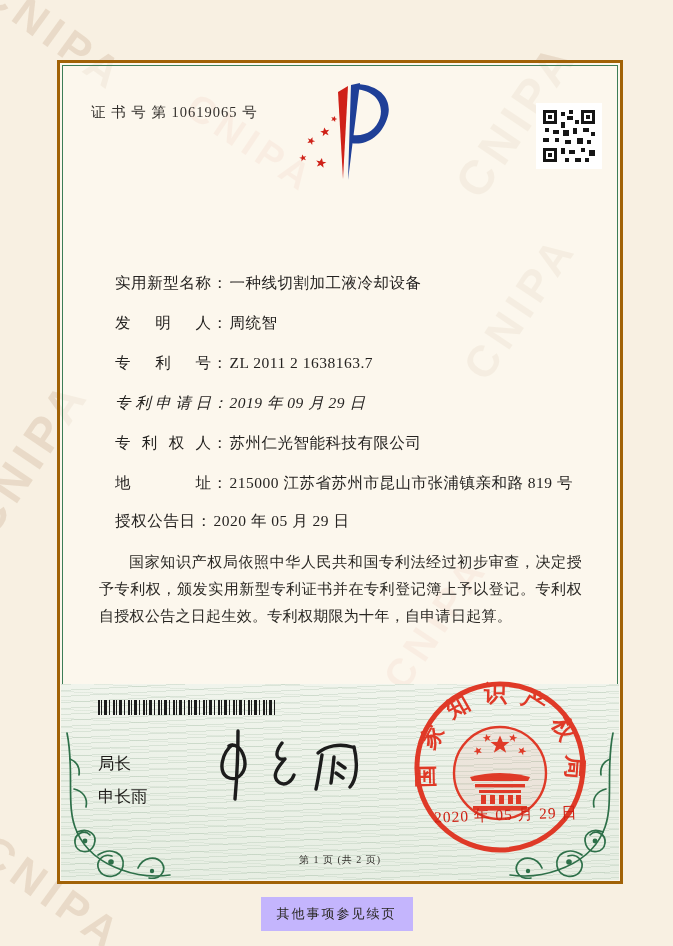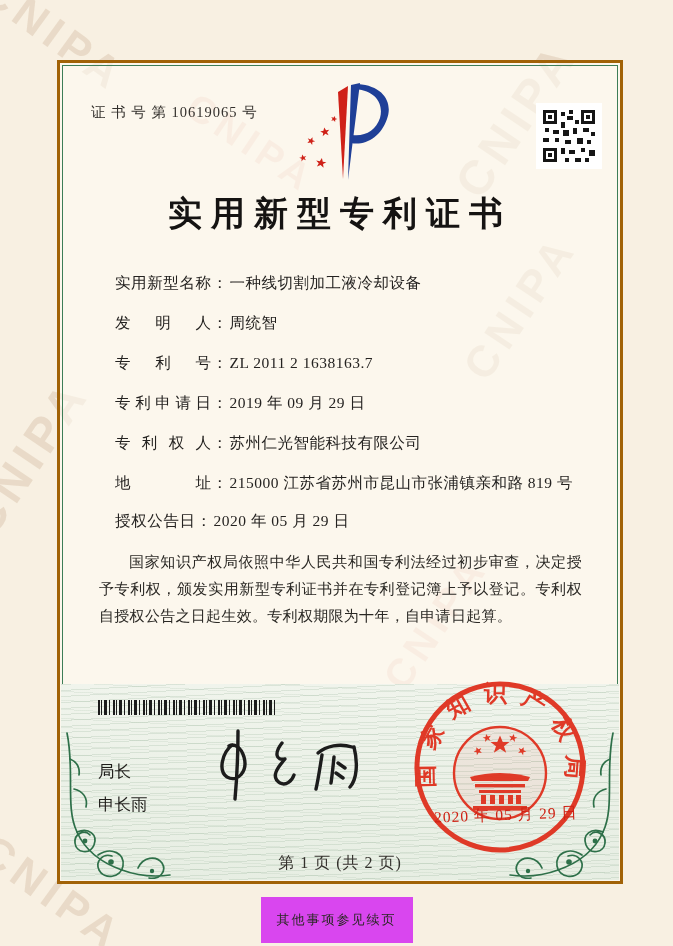--- a/index.html
+++ b/index.html
@@ -48,35 +48,35 @@
   
   .paras{position:absolute;left:31px;top:478px;width:499px;z-index:3;
          font-size:15px;line-height:1.8;color:#2a2824;text-align:justify;letter-spacing:.3px;}
   .paras p{margin:8px;text-indent:2em;}
   
   .barcode{
     position:absolute;left:38px;top:637px;width:178px;height:15px;z-index:3;
     background:
       repeating-linear-gradient(90deg,#1c1c1c 0 2px,rgba(0,0,0,0) 2px 3px,#1c1c1c 3px 4px,rgba(0,0,0,0) 4px 6px,#1c1c1c 6px 9px,rgba(0,0,0,0) 9px 11px,#1c1c1c 11px 12px,rgba(0,0,0,0) 12px 15px);
   }
-  .officer{position:absolute;left:38px;top:684px;z-index:3;font-size:16.5px;color:#1f1d1a;line-height:2.0;margin-top:8px;}
+  .officer{position:absolute;left:38px;top:684px;z-index:3;font-size:16.5px;color:#1f1d1a;line-height:2.0;}
   .signature{position:absolute;left:138px;top:662px;z-index:3;}
   .seal{position:absolute;left:352px;top:616px;z-index:4;}
   .seal-date{
     position:absolute;left:366px;top:742px;width:160px;z-index:5;text-align:center;
     color:#cf2315;font-size:15.5px;letter-spacing:1px;transform:rotate(-2deg);
   }
-  .page-ind{position:absolute;left:0;right:0;top:790px;text-align:center;z-index:3;font-size:16px;color:#33302c;letter-spacing:1px;font-family:Liberation Serif, serif;}
+  .page-ind{position:absolute;left:0;right:0;top:790px;text-align:center;z-index:3;font-size:10px;color:#33302c;letter-spacing:1px;font-family:Liberation Serif, serif;}
   .corner{position:absolute;bottom:2px;z-index:2;}
   .corner.left{left:2px;}
   .corner.right{right:2px;transform:scaleX(-1);}
   
   .footer-note{
     position:absolute;left:50%;top:897px;transform:translateX(-50%);z-index:3;
-    background:#d946ef;padding:14px 16px;font-size:13px;color:#2a2824;letter-spacing:2px;white-space:nowrap;
+    background:#c4b5fd;padding:8px 16px;font-size:13px;color:#2a2824;letter-spacing:2px;white-space:nowrap;
   }
   svg{display:block;}
   .defs-holder{position:absolute;width:0;height:0;overflow:hidden;}
 </style>
 </head>
 <body>
 
 <div class="defs-holder">
   <svg width="0" height="0">
     <defs>
@@ -152,33 +152,32 @@
             <rect x="5" y="43" width="8" height="8"></rect>
           </g>
         <g fill="#151515">
             <rect x="7" y="7" width="4" height="4"></rect>
             <rect x="45" y="7" width="4" height="4"></rect>
             <rect x="7" y="45" width="4" height="4"></rect>
           </g>
       </svg>
     </div>
 
-    <div class="title">实用新型专利证书</div>
 
     <div class="fields">
       <div class="frow" style="top:0;">
         <span class="flabel">实用新型名称</span><span class="fcolon">：</span><span class="fvalue">一种线切割加工液冷却设备</span>
       </div>
       <div class="frow" style="top:40px;">
         <span class="flabel">发明人</span><span class="fcolon">：</span><span class="fvalue">周统智</span>
       </div>
       <div class="frow" style="top:80px;">
         <span class="flabel">专利号</span><span class="fcolon">：</span><span class="fvalue">ZL 2011 2 1638163.7</span>
       </div>
-      <div class="frow" style="top:120px;">
+      <div class="frow" style="top:120px;font-style:italic;">
         <span class="flabel">专利申请日</span><span class="fcolon">：</span><span class="fvalue">2019 年 09 月 29 日</span>
       </div>
       <div class="frow" style="top:160px;">
         <span class="flabel">专利权人</span><span class="fcolon">：</span><span class="fvalue">苏州仁光智能科技有限公司</span>
       </div>
       <div class="frow" style="top:200px;">
         <span class="flabel">地址</span><span class="fcolon">：</span><span class="fvalue">215000 江苏省苏州市昆山市张浦镇亲和路 819 号</span>
       </div>
       <div class="frow" style="top:238px;right:0;">
         <span class="flabel" style="width:80px;">授权公告日</span><span class="fcolon">：</span><span class="fvalue">2020 年 05 月 29 日</span>

